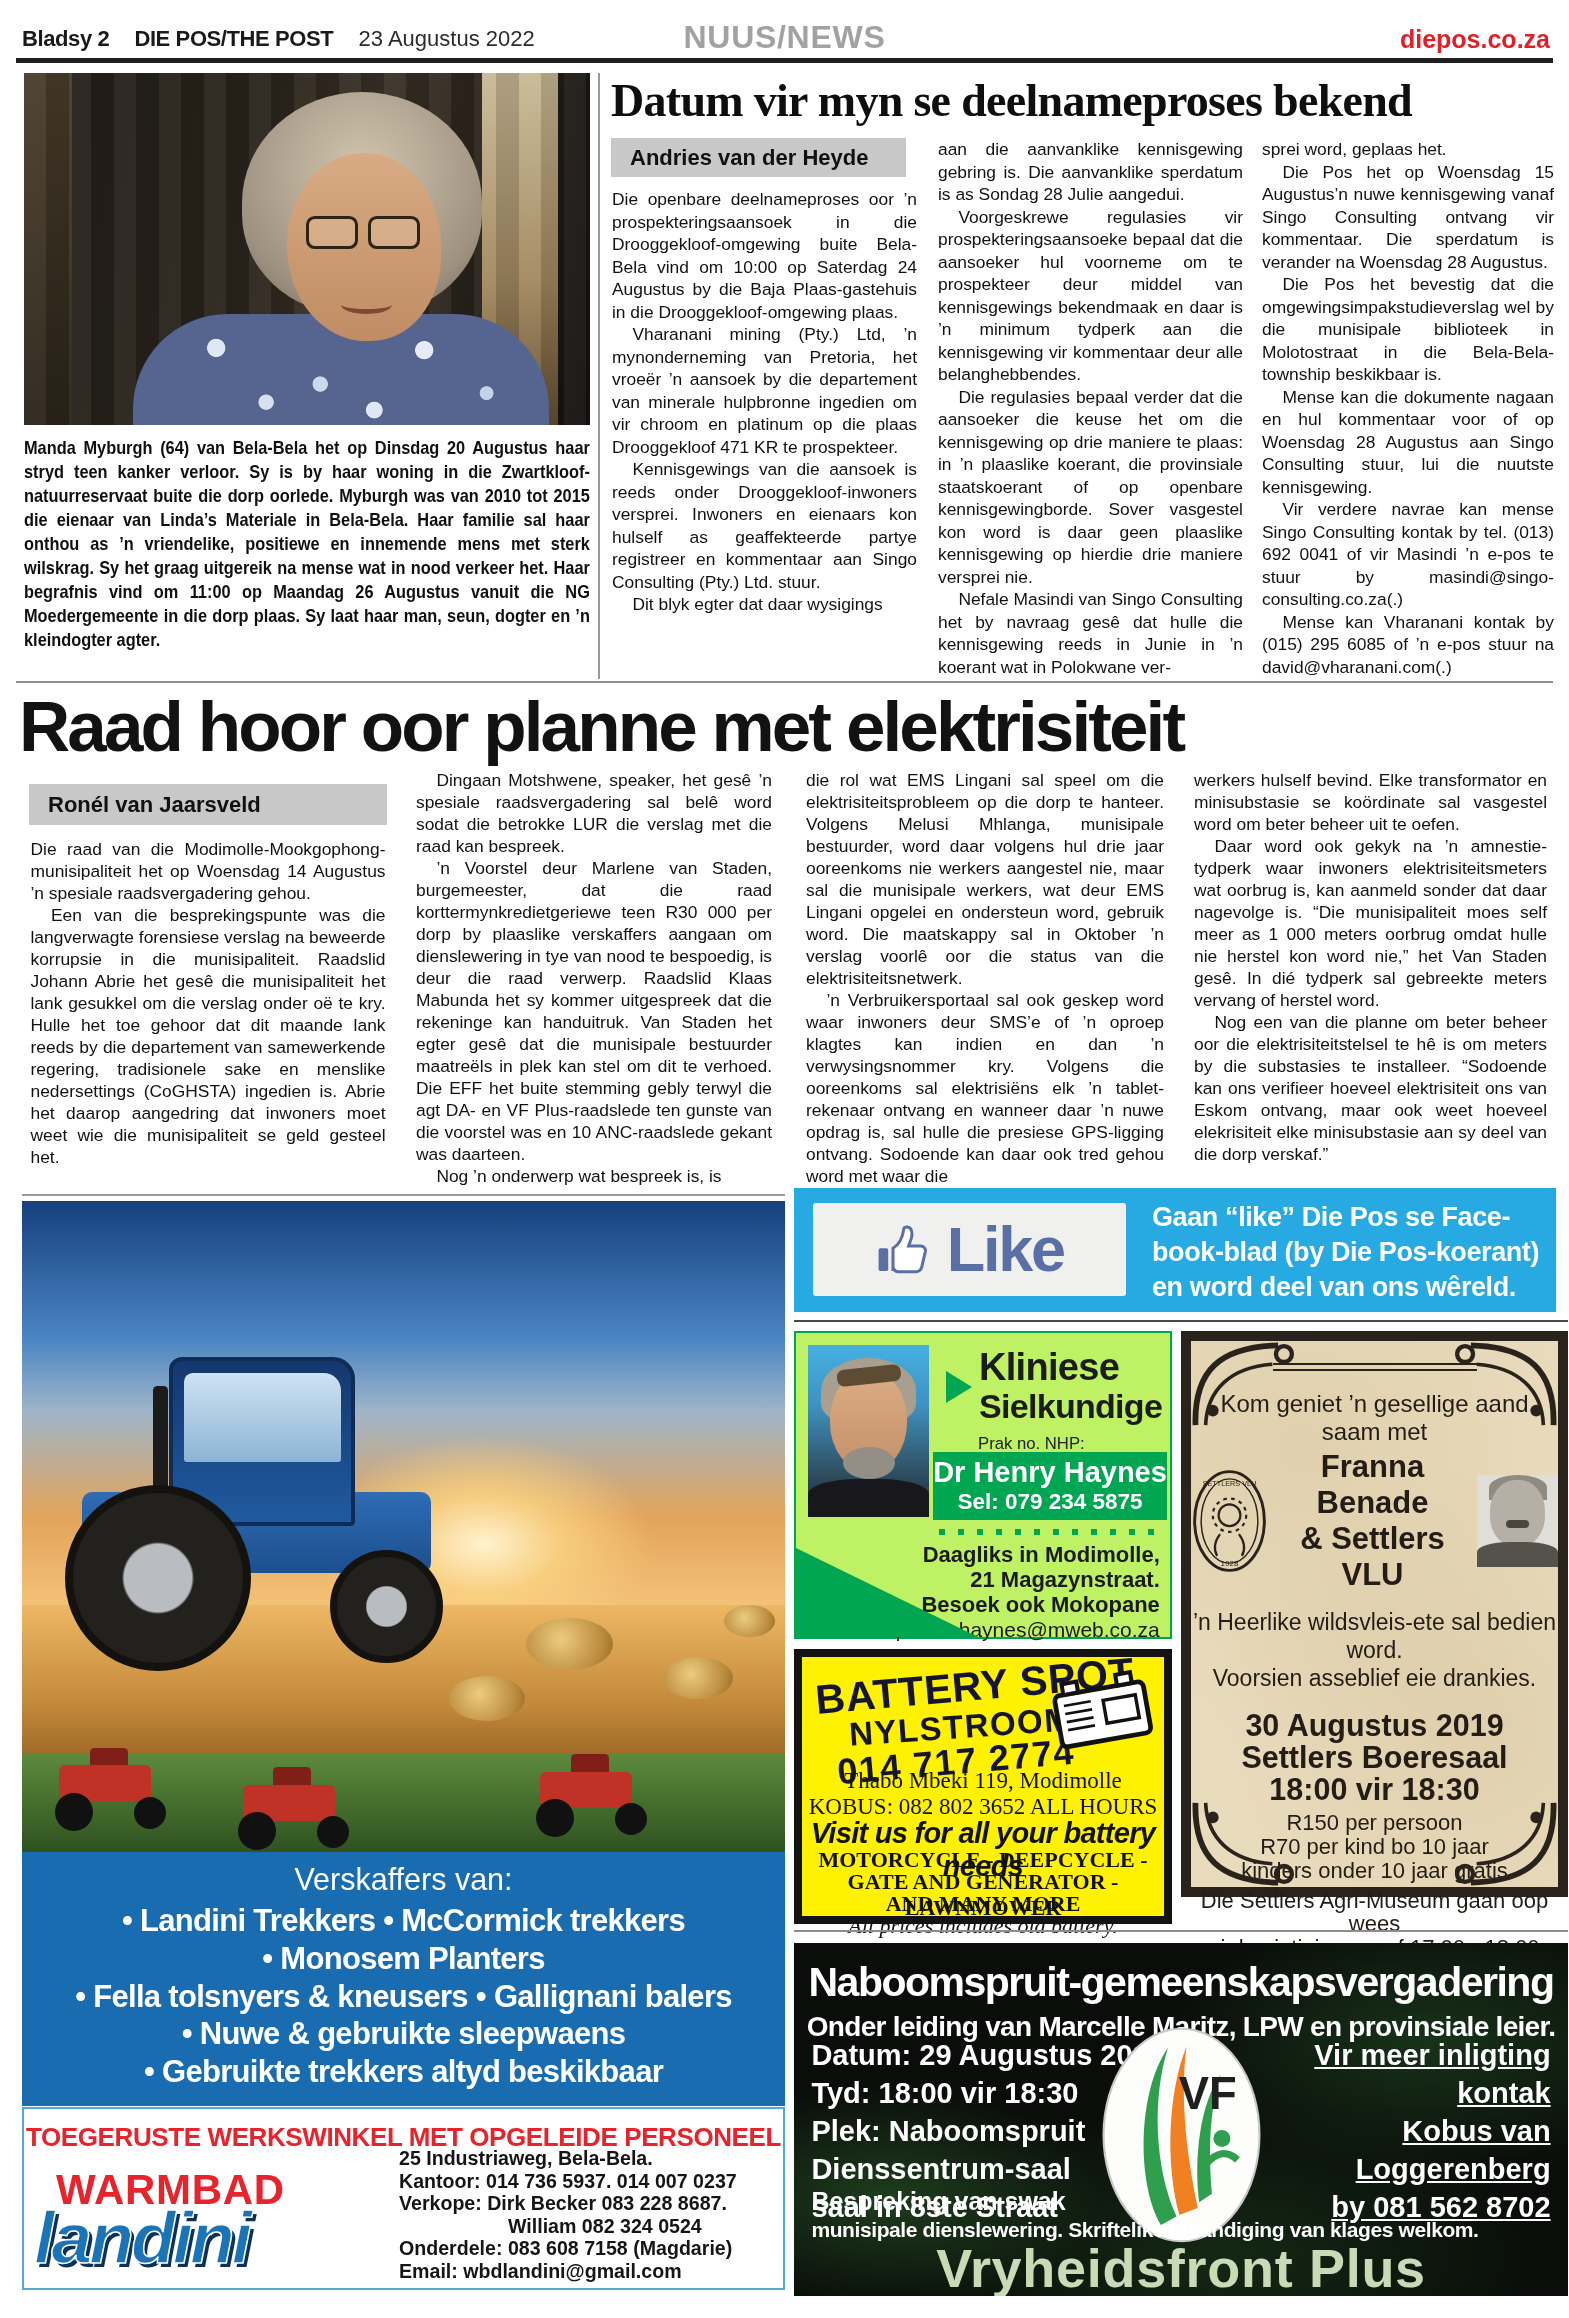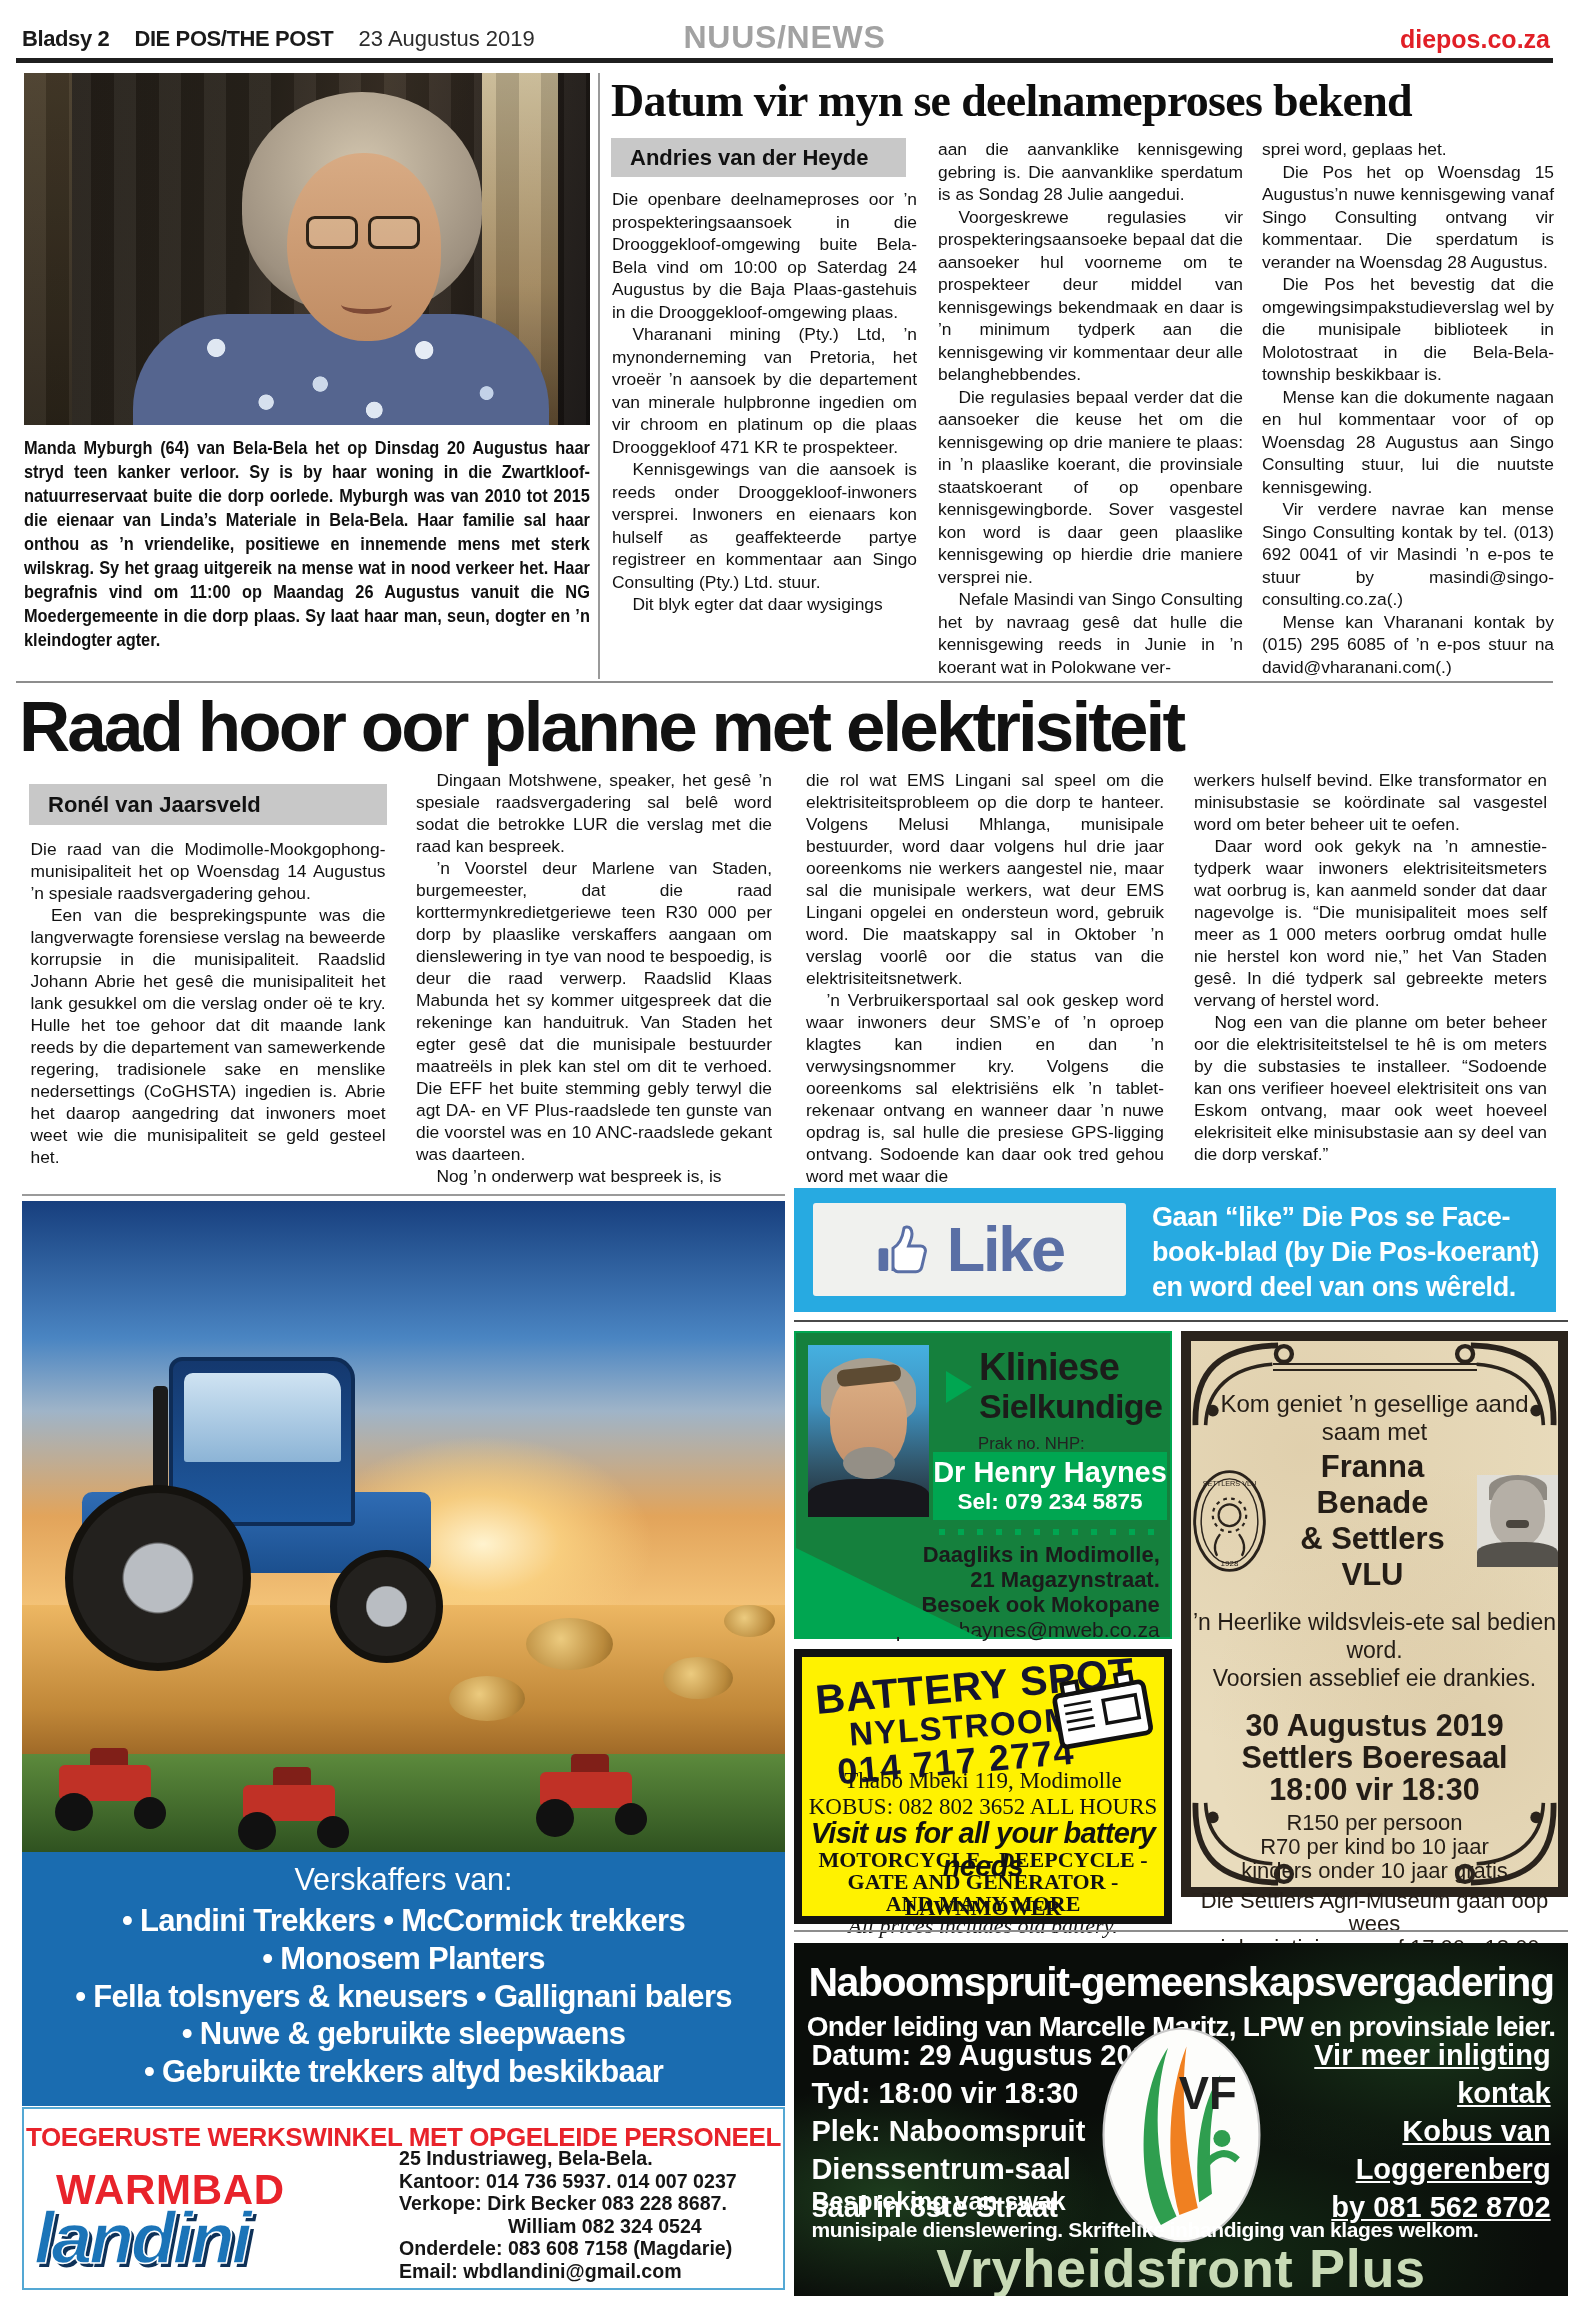--- a/index.html
+++ b/index.html
@@ -103,21 +103,21 @@
   .ti0{top:51px;} .ti1{top:89px;} .ti2{top:127px;} .ti3{top:164px;} .ti4{top:202px;}
   .t-white{position:absolute;left:0;top:906px;width:100%;height:183px;background:#fff;border:2.9px solid #54a8d4;}
   .t-red1{position:absolute;top:13px;width:100%;text-align:center;color:#e8232b;font-weight:bold;font-size:26px;letter-spacing:-0.4px;}
   .t-warm{position:absolute;left:32px;top:57px;width:218px;text-align:center;color:#e8232b;font-weight:bold;font-size:42px;letter-spacing:0.7px;}
   .t-logo{position:absolute;left:10.2px;top:87px;font-style:italic;font-weight:bold;font-size:73px;color:#1b74b8;
     letter-spacing:-2.9px;-webkit-text-stroke:1.5px #fff;text-shadow:3.6px 4.4px 0 #0e3158;}
   .t-contact{position:absolute;left:375px;top:38px;font-weight:bold;font-size:19.6px;line-height:22.5px;color:#151515;}
   .tc-center{padding-left:109px;}
 
   
-  .psy{position:absolute;left:794px;top:1331px;width:378px;height:308px;background:#15803d;border:2.9px solid #00a651;}
+  .psy{position:absolute;left:794px;top:1331px;width:378px;height:308px;background:#bef264;border:2.9px solid #00a651;}
   .pp{position:absolute;left:11.6px;top:11.6px;width:121px;height:172px;overflow:hidden;
     background:linear-gradient(180deg,#45b0e0 0%,#3f93c2 34%,#31566b 70%,#20262e 100%);}
   .pp-hair{position:absolute;left:13px;top:13px;width:95px;height:65px;border-radius:50% 50% 30% 30%;background:#a89f90;}
   .pp-face{position:absolute;left:22px;top:26px;width:77px;height:100px;border-radius:48%;background:linear-gradient(180deg,#dcae84,#c3906а);background:linear-gradient(180deg,#dcae84,#c3906a);}
   .pp-sgl{position:absolute;left:29px;top:22px;width:64px;height:17.4px;background:#5d4b33;border-radius:7.3px;transform:rotate(-6deg);}
   .pp-beard{position:absolute;left:35px;top:102px;width:52px;height:32px;border-radius:50%;background:#948f86;}
   .pp-shirt{position:absolute;left:0;bottom:0;width:100%;height:38px;border-radius:40% 40% 0 0;background:#17171c;}
   .psy-tri{position:absolute;left:150px;top:38px;width:0;height:0;border-left:26px solid #00a651;border-top:16.7px solid transparent;border-bottom:16.7px solid transparent;}
   .psy-t1{position:absolute;left:183px;top:13px;font-size:38px;font-weight:bold;letter-spacing:-0.7px;color:#1c1c1a;}
   .psy-t2{position:absolute;left:183px;top:54px;font-size:34px;font-weight:bold;letter-spacing:-0.7px;color:#1c1c1a;}
@@ -192,21 +192,21 @@
   .vf-brand{position:absolute;top:294px;width:100%;text-align:center;font-size:54px;font-weight:bold;color:#c8dab6;letter-spacing:0.7px;}
 </style>
 </head>
 <body>
 
 <div class="page">
 
   <div class="hdr-left">
     <span class="b">Bladsy 2</span>
     <span class="b">DIE POS/THE POST</span>
-    <span class="d">23 Augustus 2019</span>
+    <span class="d">23 Augustus 2022</span>
   </div>
   <div class="hdr-sec">NUUS/NEWS</div>
   <div class="hdr-site">diepos.co.za</div>
   <div class="rule2"></div>
 
   <div class="photo1">
     <div class="ph-left"></div>
     <div class="ph-light"></div>
     <div class="ph-dress"></div>
     <div class="ph-hair"></div>

